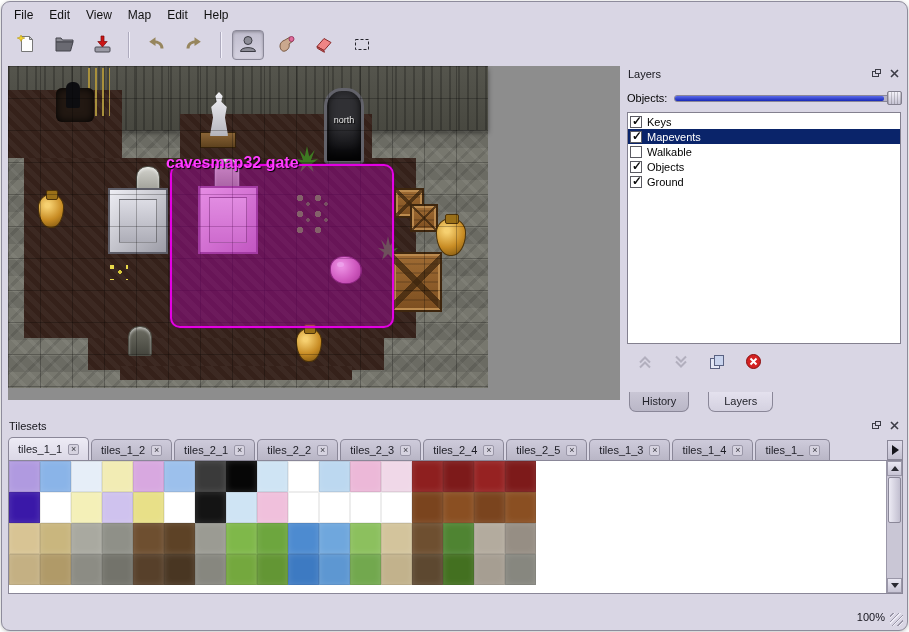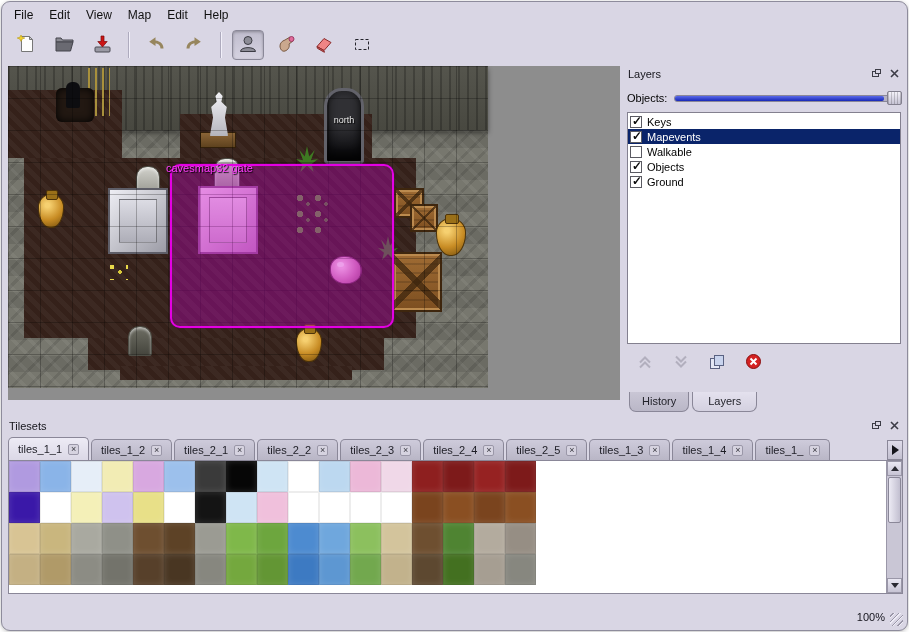--- a/index.html
+++ b/index.html
@@ -51,40 +51,40 @@
 .north-label{position:absolute;left:0;right:0;top:24px;text-align:center;font-size:9px;color:#e8e8e8;text-shadow:1px 1px 1px #000}
 .plant{background:#3e7a22;clip-path:polygon(50% 0,60% 40%,85% 15%,68% 55%,100% 50%,70% 70%,80% 100%,50% 75%,20% 100%,30% 70%,0 50%,32% 55%,15% 15%,40% 40%)}
 .crystal{background:radial-gradient(circle at 35% 35%,#f8d2ea 10%,#d188b8 55%,#9c5484 95%);border:1px solid #6e3a5c;border-radius:45% 55% 50% 50%}
 .crystal::after{content:"";position:absolute;left:20%;top:18%;width:22%;height:20%;background:rgba(255,255,255,.7);border-radius:50%}
 .moss{background-image:radial-gradient(circle 3px at 6px 6px,#5f9338 98%,rgba(0,0,0,0)),radial-gradient(circle 2px at 14px 12px,#4c7a2c 98%,rgba(0,0,0,0));background-size:18px 16px}
 .vine{background:repeating-linear-gradient(90deg,#a8903c 0 2px,rgba(0,0,0,0) 2px 7px)}
 .flowers{background-image:radial-gradient(circle 2.5px at 4px 5px,#e8d84a 97%,rgba(0,0,0,0)),radial-gradient(circle 2px at 12px 10px,#d8c83a 97%,rgba(0,0,0,0));background-size:16px 14px}
 .alcove{background:#221812;border-radius:6px;box-shadow:inset 0 0 8px #000}
 .alcove-fig{background:#0d0d10;border-radius:6px 6px 2px 2px}
 .map-selection{position:absolute;left:162px;top:98px;width:224px;height:164px;border:2px solid #e400e4;border-radius:10px;background:rgba(204,0,204,.34);box-shadow:0 0 0 1px rgba(90,0,90,.35)}
-.sel-label{position:absolute;left:158px;top:96px;font-size:11px;font-weight:normal;color:#ff3cff;text-shadow:1px 1px 1px #000;white-space:nowrap}
+.sel-label{position:absolute;left:158px;top:88px;font-size:16px;font-weight:bold;color:#ff3cff;text-shadow:1px 1px 1px #000;white-space:nowrap}
 
 
 .layers-dock{position:absolute;left:619px;top:0;width:276px;height:346px}
 .dock-titlebar{display:flex;align-items:center;height:16px;font-size:11px;color:#16161c;padding:0 1px}
 .dock-title{flex:1}
 .dock-btn{width:15px;height:14px;display:flex;align-items:center;justify-content:center;margin-left:3px;background:none;border:none;padding:0}
 .opacity-row{display:flex;align-items:center;height:22px;margin-top:5px;font-size:11px;gap:7px}
 .slider{flex:1;position:relative;height:14px;margin-right:1px}
 .groove{position:absolute;left:0;right:0;top:4px;height:7px;background:#b6b3c4;border:1px solid #8a8798;border-radius:3px}
 .fill{position:absolute;left:1px;top:5px;height:5px;right:18px;background:linear-gradient(#5a6ae8,#1828b8);border-radius:2px}
 .handle{position:absolute;right:0;top:0;width:15px;height:14px;border:1px solid #83808f;border-radius:2px;background:repeating-linear-gradient(90deg,rgba(0,0,0,.18) 0 1px,rgba(0,0,0,0) 1px 3px),linear-gradient(#f4f2fa,#c6c3d4)}
 .layer-list{position:absolute;left:0;top:46px;right:2px;height:232px;background:#fff;border:1px solid #83808f;font-size:11px;overflow:hidden;padding-top:1px}
 .layer-row{display:flex;align-items:center;height:15px;gap:5px;padding:0 2px}
 .layer-row.selected{background:#0a246a;color:#fff}
 .checkbox{width:12px;height:12px;border:1px solid #5a5a62;background:#fff;position:relative;flex:none}
 .checkbox.checked::after{content:"✓";position:absolute;left:1px;top:-3px;font-size:12px;font-weight:bold;color:#0a0a0a}
 .layer-actions{position:absolute;left:8px;top:288px;display:flex;gap:16px;align-items:center}
 .act-btn{width:20px;height:18px;display:flex;align-items:center;justify-content:center;background:none;border:none;padding:0}
-.dock-tabs{position:absolute;left:2px;bottom:0;display:flex;gap:3px}
+.dock-tabs{position:absolute;left:2px;bottom:0;display:flex;gap:19px}
 .dock-tab{padding:3px 12px 4px;font-size:11px;color:#23232b;background:linear-gradient(#c9c6d5,#bab7c7);border:1px solid #8a8798;border-top:none;border-radius:0 0 7px 7px}
 .dock-tab.active{background:linear-gradient(#e4e1ee,#d4d1e0);padding:3px 15px 4px}
 
 
 .ts-dock{position:absolute;left:6px;top:416px;width:895px;height:180px}
 .ts-tabbar{position:absolute;left:0;top:19px;right:0;height:23px;display:flex;align-items:flex-end;gap:2px;overflow:hidden;padding-right:17px}
 .ts-tab{flex:none;display:flex;align-items:center;gap:6px;height:21px;padding:0 9px;font-size:11px;color:#1d1d25;background:linear-gradient(#cecbdb,#b9b6c6);border:1px solid #8a8798;border-bottom:none;border-radius:5px 5px 0 0;white-space:nowrap}
 .ts-tab.active{height:23px;background:linear-gradient(#edebf5,#dbd8e6)}
 .ts-tab-close{width:11px;height:11px;font-size:9px;line-height:9px;text-align:center;color:#3a3a42;border:1px solid #9a97a8;border-radius:2px;background:#d6d3e0}
 .ts-tab-close::before{content:"×"}

